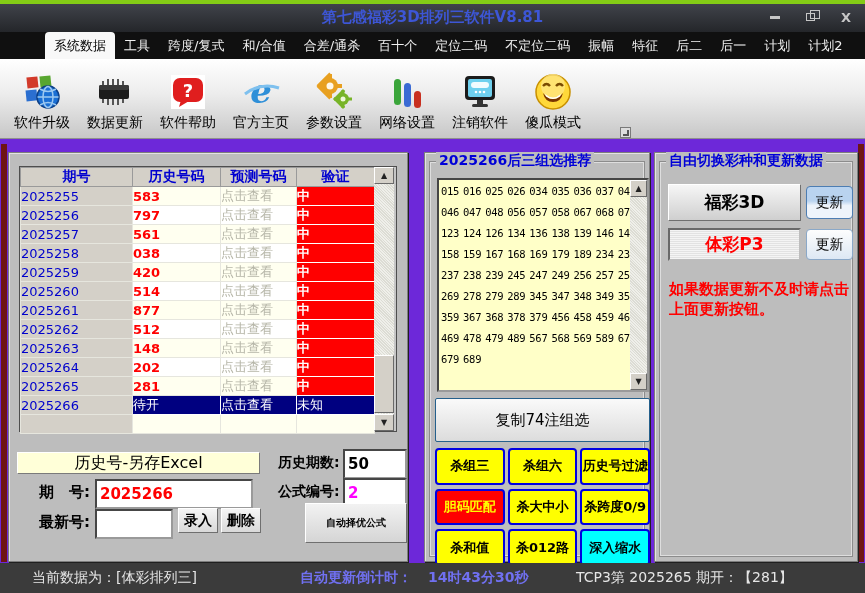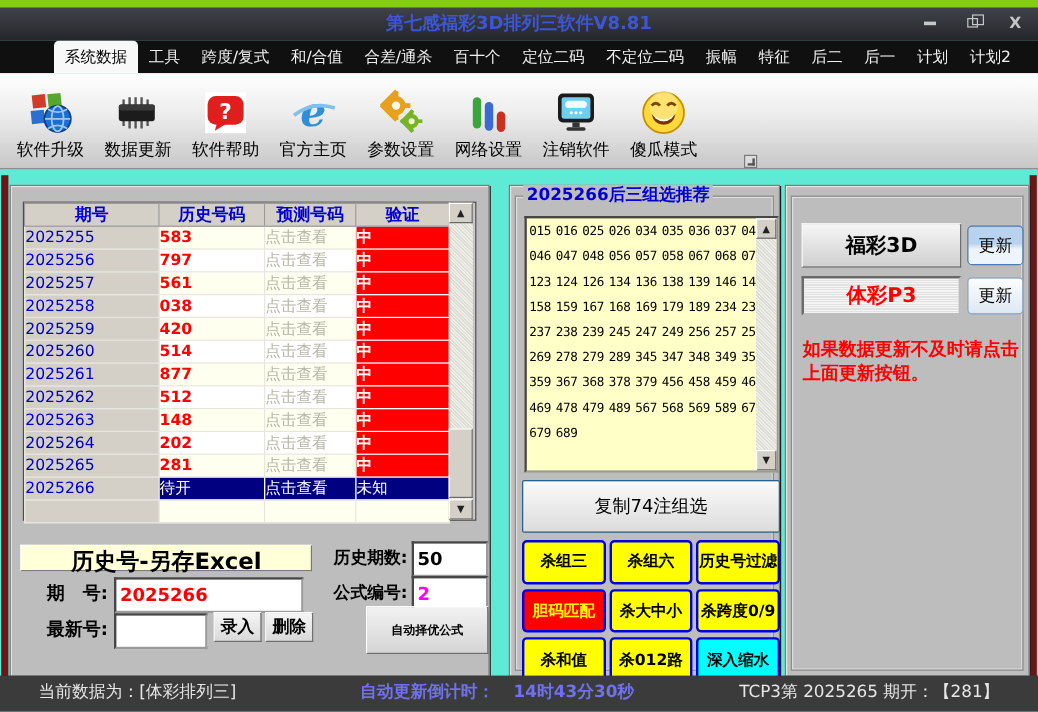--- a/index.html
+++ b/index.html
@@ -1,18 +1,18 @@
 <!DOCTYPE html>
 <html><head>
 <meta charset="utf-8">
 <style>
   * { margin:0; padding:0; box-sizing:border-box; }
   body { font-family:"DejaVu Sans",sans-serif; background:#202020; }
-  #window { position:relative; width:865px; height:593px; background:#5eead4; overflow:hidden;
-            border-top:6px solid #84cc16; }
+  #window { position:relative; width:865px; height:593px; background:#6d28d9; overflow:hidden;
+            border-top:4px solid #84cc16; }
 
   
   .titlebar { position:absolute; top:0; left:0; right:0; height:28px;
               background:linear-gradient(#40434a,#24262a); }
   .title { text-align:center; line-height:26px; color:#3d56d6; font-weight:bold; font-size:15px; }
   .win-controls { position:absolute; right:14px; top:0; height:26px; display:flex; gap:26px; align-items:center; }
   .wc { color:#c6c6c6; font-size:12px; cursor:default; display:flex; align-items:center; }
   .min-glyph { display:inline-block; width:10px; height:3px; background:#c6c6c6; }
   .restore-glyph { position:relative; display:inline-block; width:9px; height:8px; border:1px solid #c6c6c6; background:transparent; }
   .restore-glyph::before { content:""; position:absolute; top:-4px; left:3px; width:8px; height:7px; border:1px solid #c6c6c6; }
@@ -73,21 +73,21 @@
   .sb-up { top:0; } .sb-down { bottom:0; }
   .sb-thumb { position:absolute; left:0; width:100%; background:#d4d0c8;
               border:1px solid; border-color:#fff #6a6a6a #6a6a6a #fff; }
   .tbl-thumb { bottom:18px; height:58px; }
   .sb-track { position:absolute; inset:17px 0 17px 0;
               background:repeating-linear-gradient(45deg,#efefea 0 1px,#dcdcd4 1px 2px); }
 
   
   .excel-btn { position:absolute; left:8px; top:299px; width:243px; height:22px;
                background:#ffffd8; border:1px solid; border-color:#fff #7a7a7a #7a7a7a #fff;
-               font-family:inherit; font-size:19px; font-weight:bold; color:#000; }
+               font-family:inherit; font-size:16px; font-weight:normal; color:#000; }
   .fld-label { position:absolute; font-size:15px; font-weight:bold; color:#000; white-space:nowrap; }
   .inp { position:absolute; background:#fff; border:2px inset #9a9a9a; font-family:inherit;
          font-size:15px; padding:13px 3px; }
   .lbl-period { left:30px; top:330px; }
   .inp-period { left:86px; top:326px; width:158px; height:22px; color:#ff0000; font-weight:bold; }
   .lbl-latest { left:30px; top:360px; }
   .inp-latest { left:86px; top:356px; width:78px; height:22px; color:#000; }
   .sm-btn { position:absolute; height:25px; background:linear-gradient(#f5f5f5,#d9d9d9);
             border:1px solid; border-color:#fff #6f6f6f #6f6f6f #fff; font-family:inherit;
             font-size:14px; font-weight:bold; color:#000; }
@@ -139,21 +139,21 @@
   .right-note { position:absolute; left:9px; top:117px; width:190px; color:#ff0000;
                 font-weight:bold; font-size:15px; line-height:1.35; }
 
   
   .statusbar { position:absolute; left:0; right:0; bottom:0; height:30px; background:#3b3b3b;
                color:#e6e6e6; font-size:14px; }
   .statusbar span { position:absolute; top:0; line-height:28px; white-space:nowrap; }
   .st-current { left:32px; }
   .st-countdown-label { left:300px; color:#7070f0; font-weight:bold; }
   .st-countdown-value { left:428px; color:#7070f0; font-weight:bold; }
-  .st-latest { left:616px; }
+  .st-latest { left:576px; }
 </style>
 </head>
 <body>
 
 <div id="window">
 
   <div class="titlebar">
     <div class="title">第七感福彩3D排列三软件V8.81</div>
     <div class="win-controls">
       <span class="wc">
@@ -497,20 +497,21 @@
 
           <button class="filter-btn" style="background: rgb(255, 255, 0); color: rgb(0, 0, 0);">杀012路</button>
 
           <button class="filter-btn" style="background: rgb(0, 255, 255); color: rgb(0, 0, 0);">深入缩水</button>
         </div>
     </div>
   </div>
 
   <div class="panel" id="right-panel">
     <div class="groupbox">
+      <span class="group-title">自由切换彩种和更新数据</span>
 
       <button class="btn-fucai">福彩3D</button>
       <button class="btn-update btn-update1">更新</button>
       <button class="btn-ticai">体彩P3</button>
       <button class="btn-update btn-update2">更新</button>
 
       <div class="right-note">如果数据更新不及时请点击上面更新按钮。</div>
     </div>
   </div>
 

